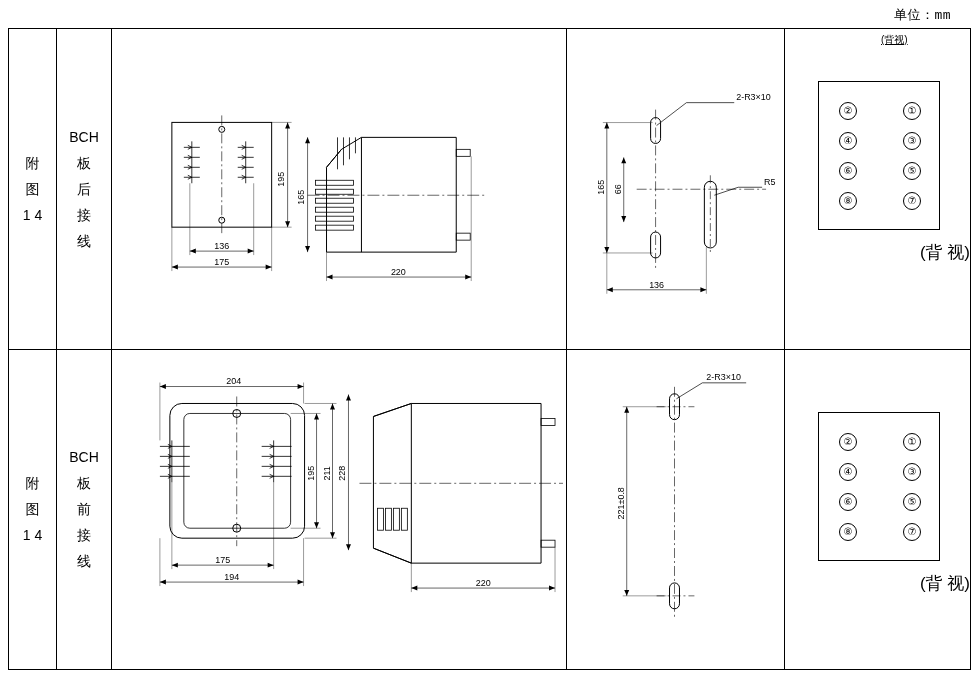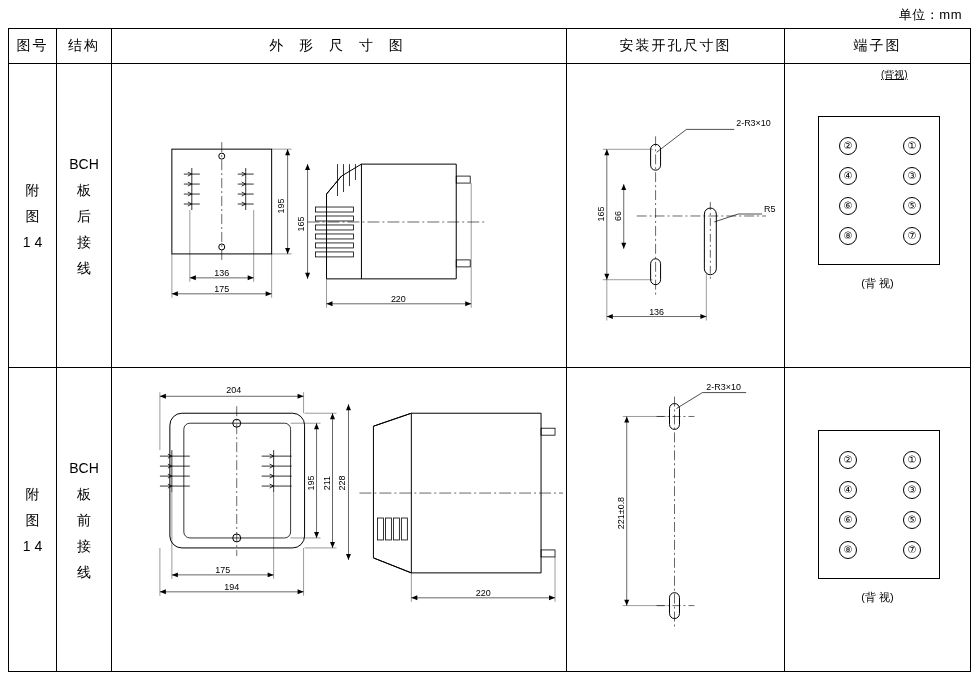--- a/index.html
+++ b/index.html
@@ -10,24 +10,25 @@
   body {
     width: 978px;
     height: 680px;
     font-family: "Liberation Sans", sans-serif;
     color: #000;
     position: relative;
     overflow: hidden;
   }
   .unit-label {
     position: absolute;
-    right: 16px;
+    right: 27px;
     top: 6px;
     font-size: 13px;
     letter-spacing: 0.5px;
+    font-family: Liberation Mono, monospace;
   }
   table.main {
     position: absolute;
     left: 8px;
     top: 28px;
     width: 962px;
     height: 642px;
     border-collapse: collapse;
     table-layout: fixed;
   }
@@ -77,47 +78,40 @@
     height: 16px;
     border: 1px solid #000;
     border-radius: 50%;
     font-size: 10px;
     line-height: 16px;
     text-align: center;
   }
   .backview {
     position: absolute;
     width: 100%;
-    text-align: center;
-    font-size: 11px;
+    text-align: right;
+    font-size: 17px;
   }
   svg { display: block; }
   text { font-family: "Liberation Sans", sans-serif; }
 </style>
 </head>
 <body>
 
 <div class="unit-label">单位：mm</div>
 
 <table class="main">
   <colgroup>
     <col class="col-no">
       <col class="col-struct">
       <col class="col-outline">
       <col class="col-hole">
       <col class="col-term">
   </colgroup>
   <tbody>
-      <tr>
-    <th class="hdr">图号</th>
-    <th class="hdr">结构</th>
-    <th class="hdr wide">外 形 尺 寸 图</th>
-    <th class="hdr">安装开孔尺寸图</th>
-    <th class="hdr">端子图</th>
-  </tr>
 
   <tr>
     <td class="cell-body">
       <div class="vtext">
         <div>附</div>
         <div>图</div>
         <div>1 4</div>
       </div>
     </td>
     <td class="cell-body">

